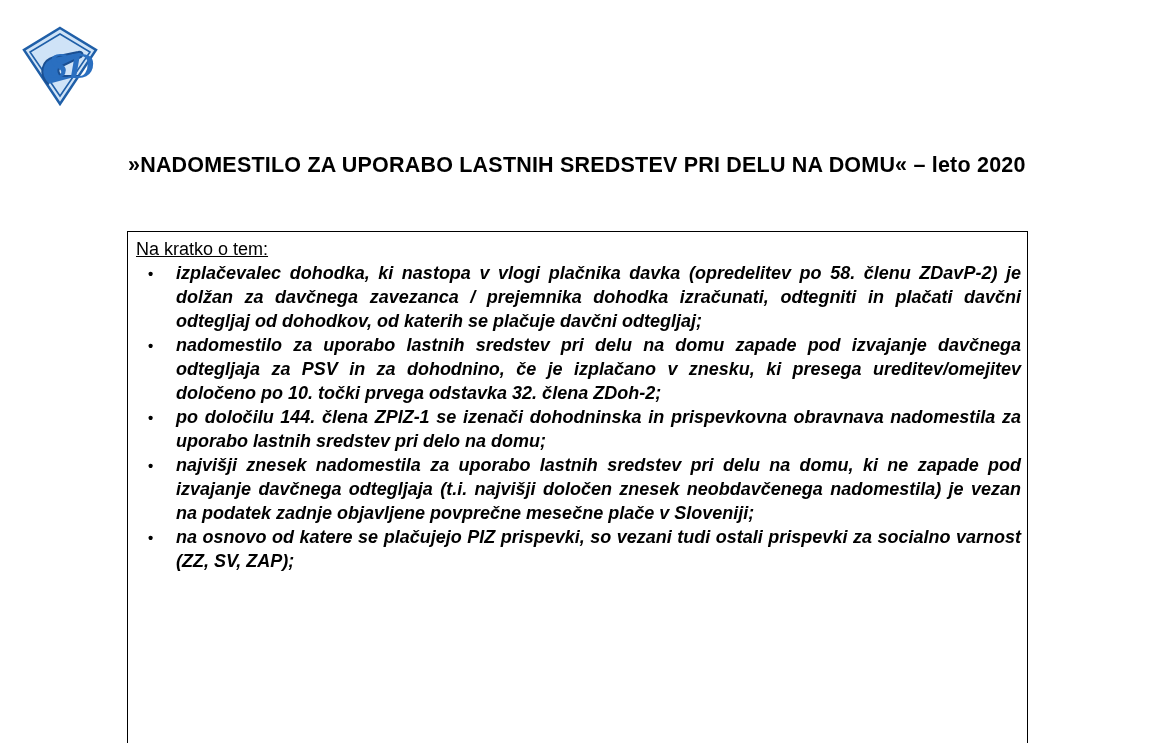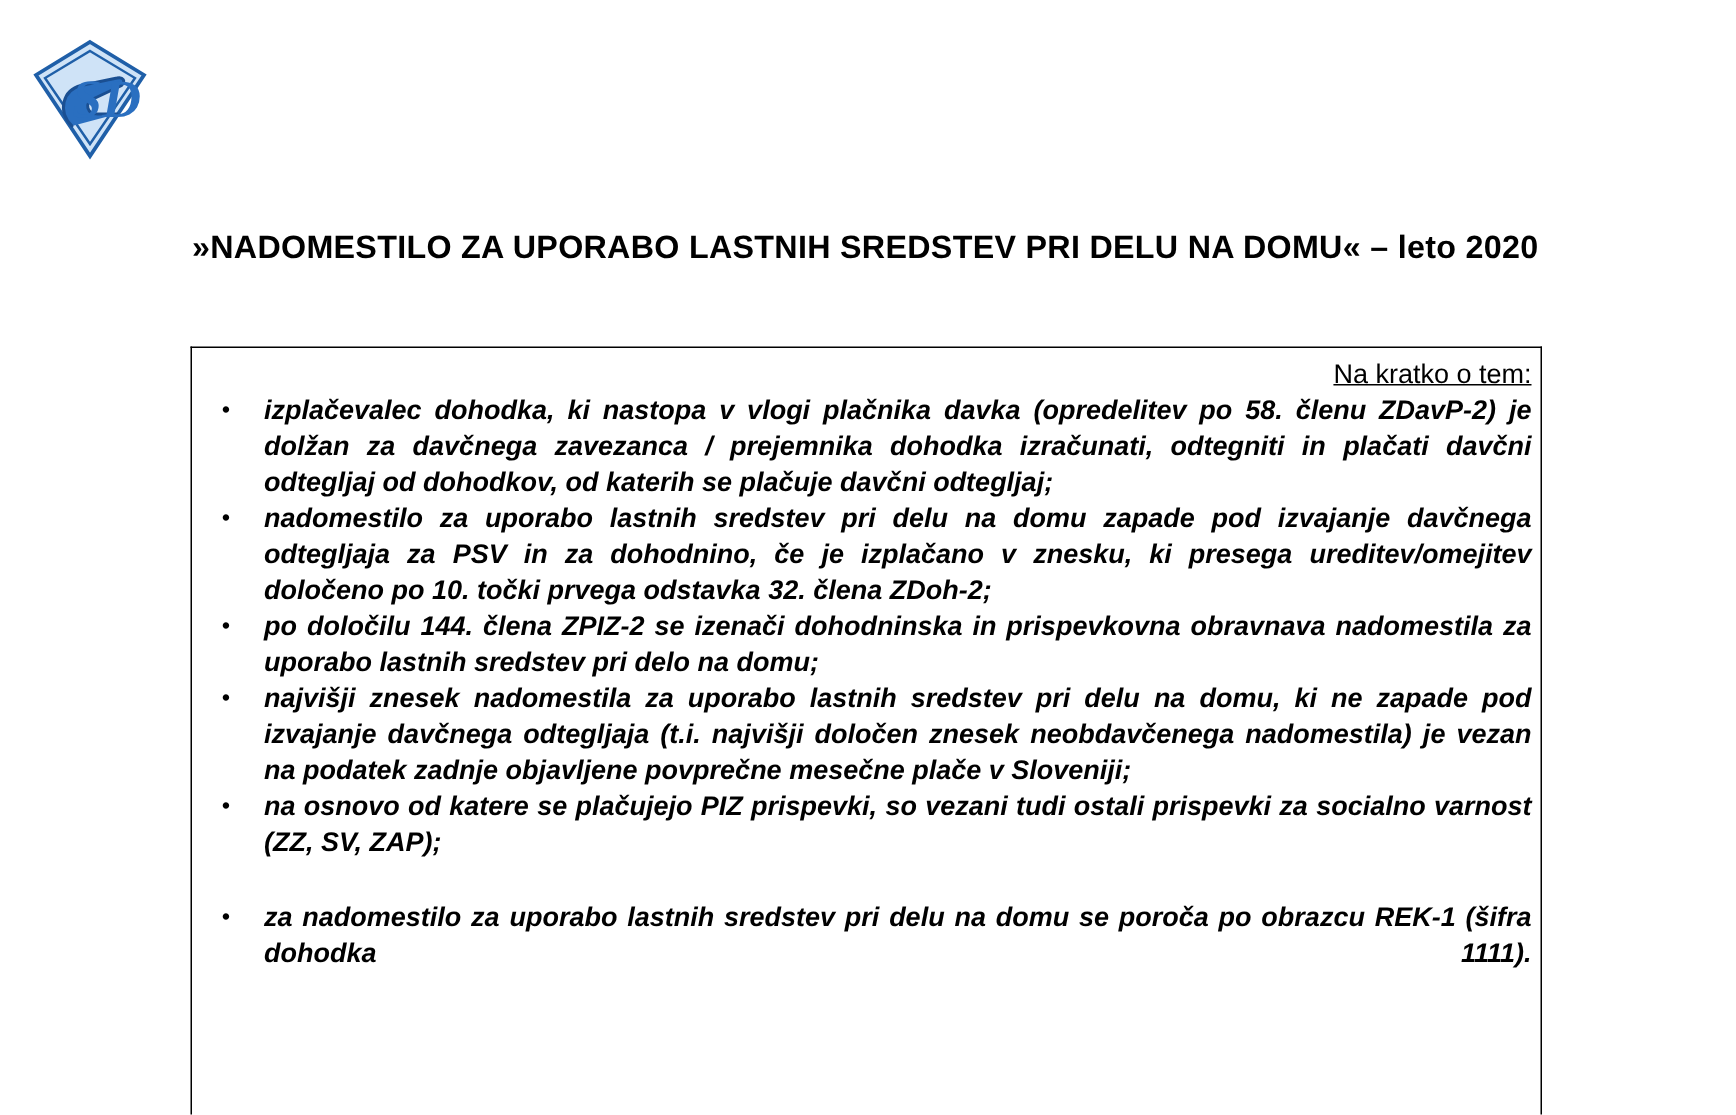--- a/index.html
+++ b/index.html
@@ -50,21 +50,20 @@
     box-sizing: border-box;
     padding: 6px 6px 0 6px;
     overflow: hidden;
   }
 
   .intro-label {
     font-size: 18px;
     text-decoration: underline;
     margin: 0 0 1px 2px;
     line-height: 1.3;
-    text-align: right;
   }
 
   ul.bullets {
     list-style: none;
     margin: 0;
     padding: 0;
     font-weight: bold;
   }
   ul.bullets > li {
     position: relative;
@@ -110,19 +109,18 @@
 
 <div class="doc-title">»NADOMESTILO ZA UPORABO LASTNIH SREDSTEV PRI DELU NA DOMU« – leto 2020</div>
 
 <div class="frame">
 
   <div class="intro-label">Na kratko o tem:</div>
 
   <ul class="bullets">
     <li>izplačevalec dohodka, ki nastopa v vlogi plačnika davka (opredelitev po 58. členu ZDavP-2) je dolžan za davčnega zavezanca / prejemnika dohodka izračunati, odtegniti in plačati davčni odtegljaj od dohodkov, od katerih se plačuje davčni odtegljaj;</li>
     <li>nadomestilo za uporabo lastnih sredstev pri delu na domu zapade pod izvajanje davčnega odtegljaja za PSV in za dohodnino, če je izplačano v znesku, ki presega ureditev/omejitev določeno po 10. točki prvega odstavka 32. člena ZDoh-2;</li>
-    <li>po določilu 144. člena ZPIZ-2 se izenači dohodninska in prispevkovna obravnava nadomestila za uporabo lastnih sredstev pri delo na domu;</li>
+    <li>po določilu 144. člena ZPIZ-1 se izenači dohodninska in prispevkovna obravnava nadomestila za uporabo lastnih sredstev pri delo na domu;</li>
     <li>najvišji znesek nadomestila za uporabo lastnih sredstev pri delu na domu, ki ne zapade pod izvajanje davčnega odtegljaja (t.i. najvišji določen znesek neobdavčenega nadomestila) je vezan na podatek zadnje objavljene povprečne mesečne plače v Sloveniji;</li>
     <li>na osnovo od katere se plačujejo PIZ prispevki, so vezani tudi ostali prispevki za socialno varnost (ZZ, SV, ZAP);</li>
-    <li class="gap-above justify-all">za nadomestilo za uporabo lastnih sredstev pri delu na domu se poroča po obrazcu REK-1 (šifra dohodka 1111).</li>
   </ul>
 
 </div>
 
 </body></html>

